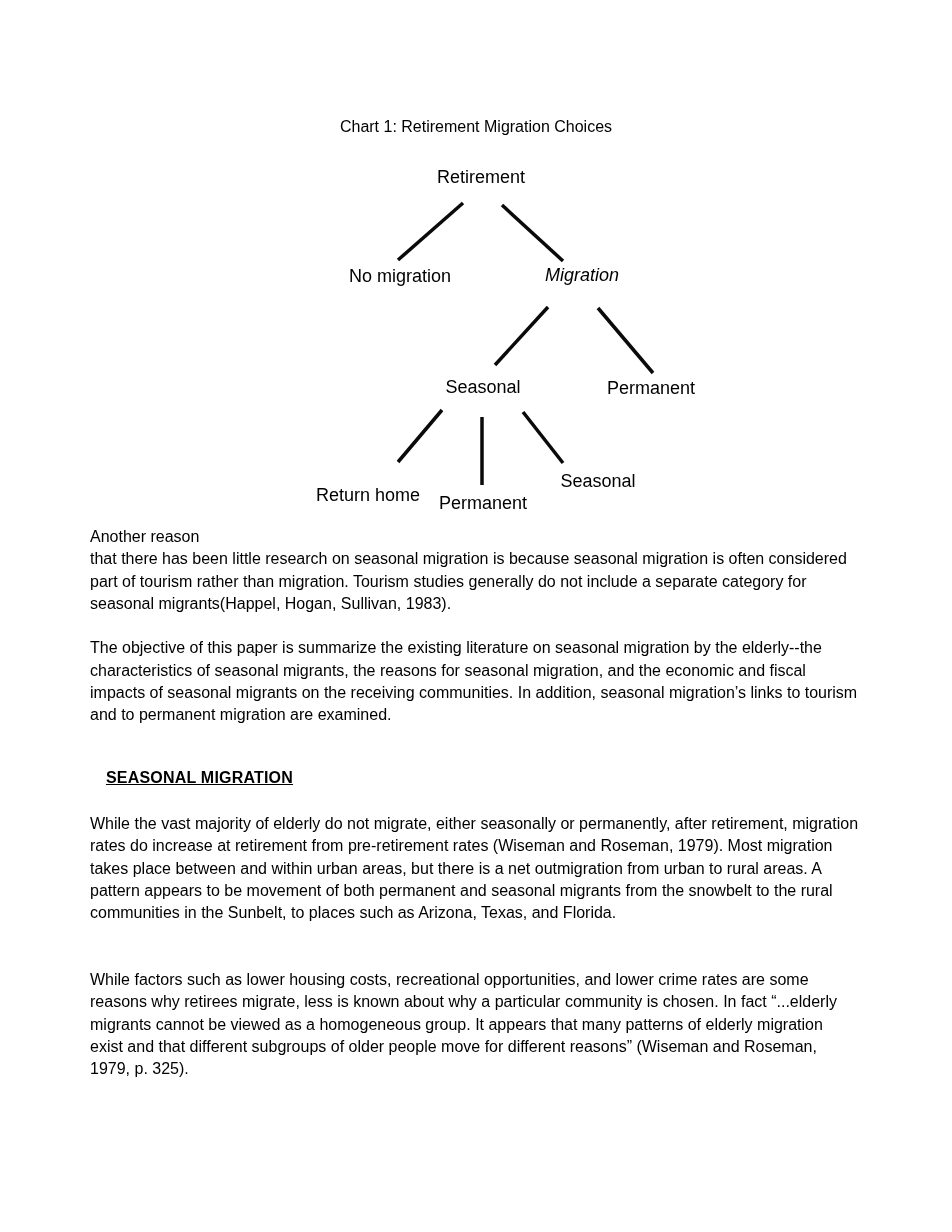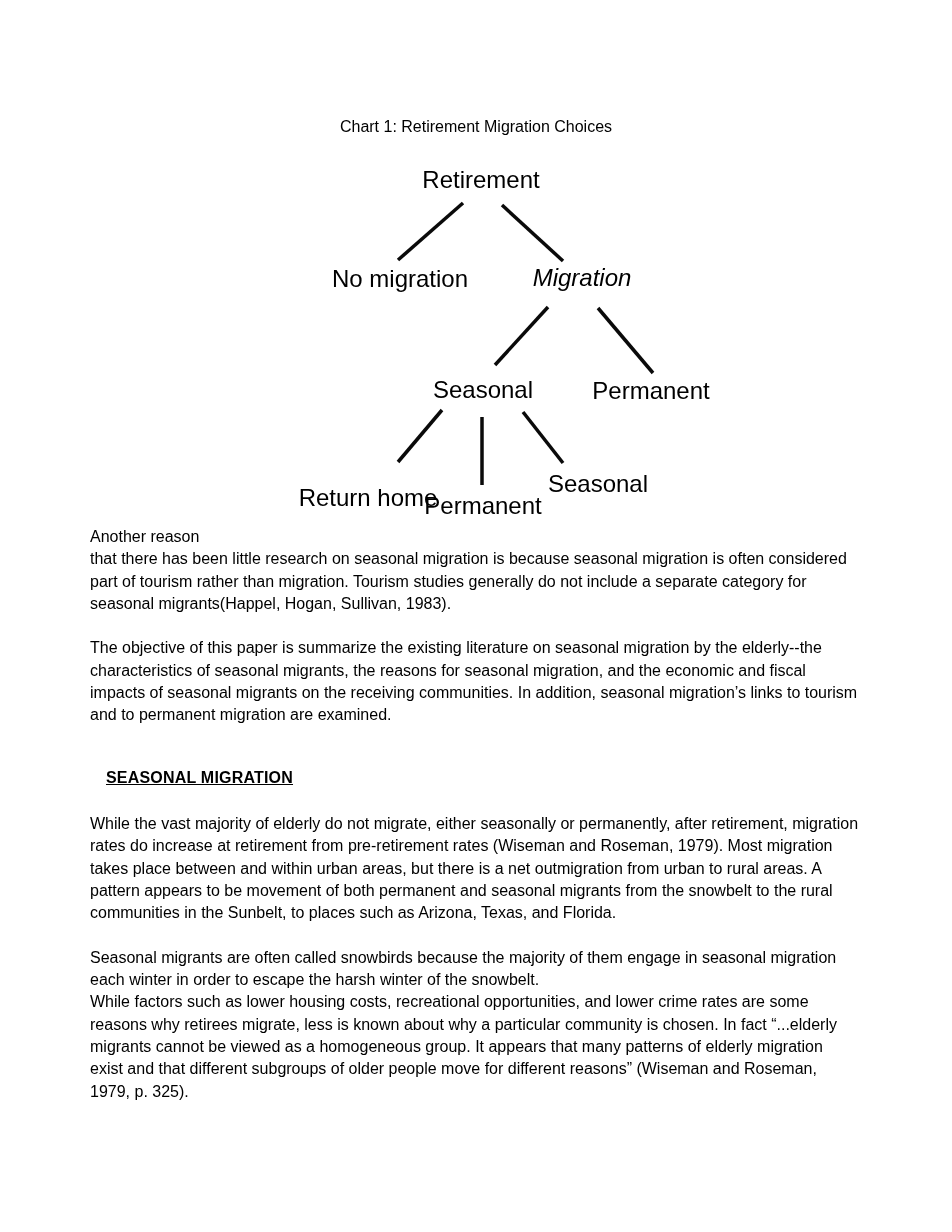--- a/index.html
+++ b/index.html
@@ -24,21 +24,21 @@
   .tree-svg {
     position: absolute;
     top: 0;
     left: 0;
     width: 952px;
     height: 560px;
   }
   .tree-node {
     position: absolute;
     transform: translateX(-50%);
-    font-size: 24px;
+    font-size: 18px;
     line-height: 1;
     white-space: nowrap;
     color: #000000;
   }
   .node-retirement   { left: 481px; top: 168px; }
   .node-no-migration { left: 400px; top: 267px; }
   .node-migration    { left: 582px; top: 266px; font-style: italic; }
   .node-seasonal     { left: 483px; top: 378px; }
   .node-permanent    { left: 651px; top: 379px; }
   .node-return-home  { left: 368px; top: 486px; }
@@ -94,15 +94,15 @@
 <div class="text-block">
   <p><span>Another reason</span><br>
   <span>that there has been little research on seasonal migration is because seasonal migration is often considered part of tourism rather than migration. Tourism studies generally do not include a separate category for seasonal migrants(Happel, Hogan, Sullivan, 1983).</span></p>
 
   <p class="para-2">The objective of this paper is summarize the existing literature on seasonal migration by the elderly--the characteristics of seasonal migrants, the reasons for seasonal migration, and the economic and fiscal impacts of seasonal migrants on the receiving communities. In addition, seasonal migration’s links to tourism and to permanent migration are examined.</p>
 
   <div class="section-heading">SEASONAL MIGRATION</div>
 
   <p class="para-3">While the vast majority of elderly do not migrate, either seasonally or permanently, after retirement, migration rates do increase at retirement from pre-retirement rates (Wiseman and Roseman, 1979). Most migration takes place between and within urban areas, but there is a net outmigration from urban to rural areas. A pattern appears to be movement of both permanent and seasonal migrants from the snowbelt to the rural communities in the Sunbelt, to places such as Arizona, Texas, and Florida.</p>
 
-  <p class="para-4"><span>Seasonal migrants are often called snowbirds because the majority of them engage in seasonal migration each winter in order to escape the harsh winter of the snowbelt.</span><br>
+  <p class="para-4"><br>
   <span>While factors such as lower housing costs, recreational opportunities, and lower crime rates are some reasons why retirees migrate, less is known about why a particular community is chosen. In fact “...elderly migrants cannot be viewed as a homogeneous group. It appears that many patterns of elderly migration exist and that different subgroups of older people move for different reasons” (Wiseman and Roseman, 1979, p. 325).</span></p>
 </div>
 
 </body></html>

